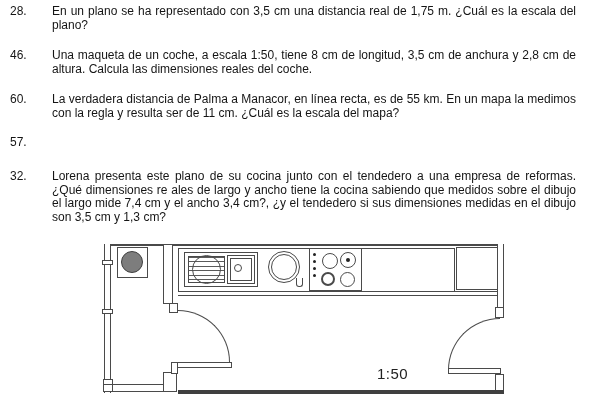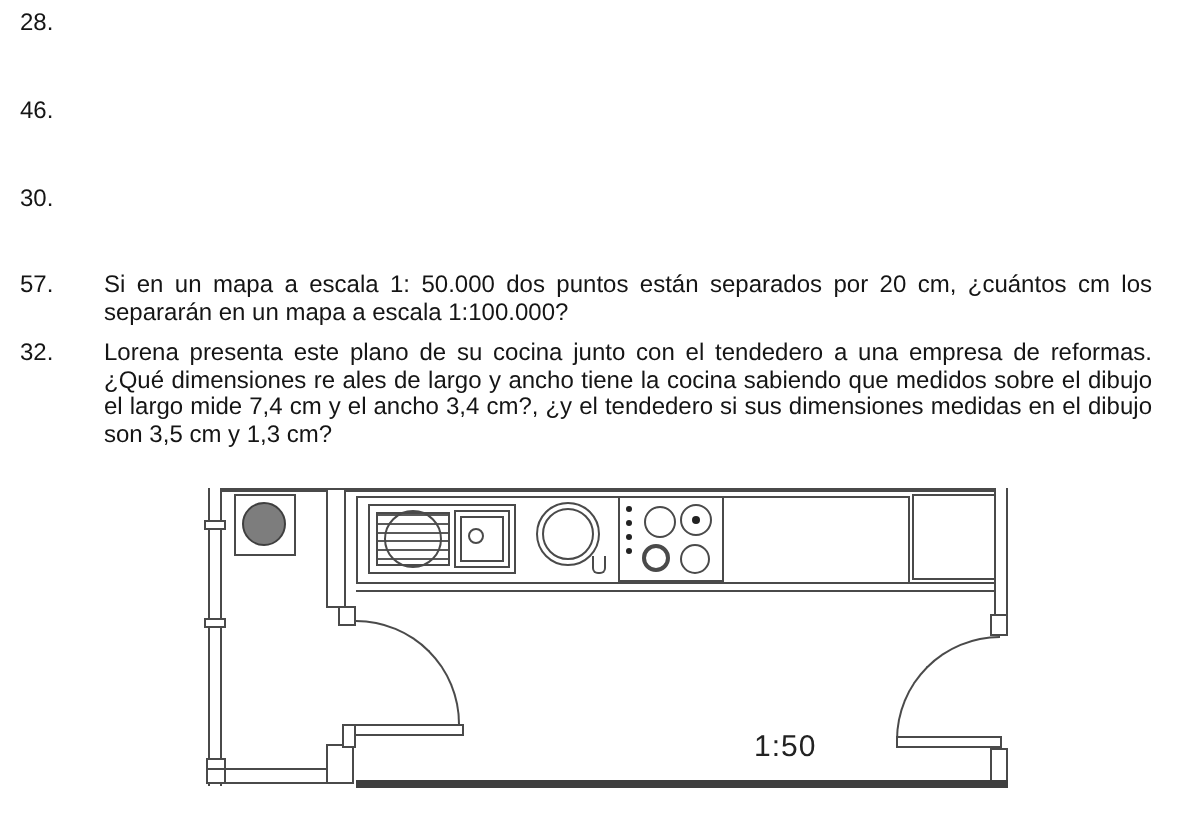--- a/index.html
+++ b/index.html
@@ -72,30 +72,32 @@
   .leaf-right{left:348px;top:125px;width:53px;height:6px;}
   .right-lower{left:395px;top:131px;width:9px;height:17px;}
   .bottom-wall{left:78px;top:147px;width:326px;height:4px;background:#3f3f3f;}
   .scale-label{left:277px;top:122px;font-size:15px;color:#222;letter-spacing:0.5px;}
 </style>
 </head>
 <body>
 
 <div class="prob p0">
   <span class="num">28.</span>
+  <div class="txt">En un plano se ha representado con 3,5 cm una distancia real de 1,75 m. ¿Cuál es la escala del plano?</div>
 </div>
 <div class="prob p1">
   <span class="num">46.</span>
+  <div class="txt">Una maqueta de un coche, a escala 1:50, tiene 8 cm de longitud, 3,5 cm de anchura y 2,8 cm de altura. Calcula las dimensiones reales del coche.</div>
 </div>
 <div class="prob p2">
-  <span class="num">30.</span>
+  <span class="num">60.</span>
+  <div class="txt">La verdadera distancia de Palma a Manacor, en línea recta, es de 55 km. En un mapa la medimos con la regla y resulta ser de 11 cm. ¿Cuál es la escala del mapa?</div>
 </div>
 <div class="prob p3">
   <span class="num">57.</span>
-  <div class="txt">Si en un mapa a escala 1: 50.000 dos puntos están separados por 20 cm, ¿cuántos cm los separarán en un mapa a escala 1:100.000?</div>
 </div>
 <div class="prob p4">
   <span class="num">32.</span>
   <div class="txt">Lorena presenta este plano de su cocina junto con el tendedero a una empresa de reformas. ¿Qué dimensiones re ales de largo y ancho tiene la cocina sabiendo que medidos sobre el dibujo el largo mide 7,4 cm y el ancho 3,4 cm?, ¿y el tendedero si sus dimensiones medidas en el dibujo son 3,5 cm y 1,3 cm?</div>
 </div>
 
 <div class="plan">
 
   <div class="solid top-wall"></div>
   <div class="vwall left-wall"></div>

